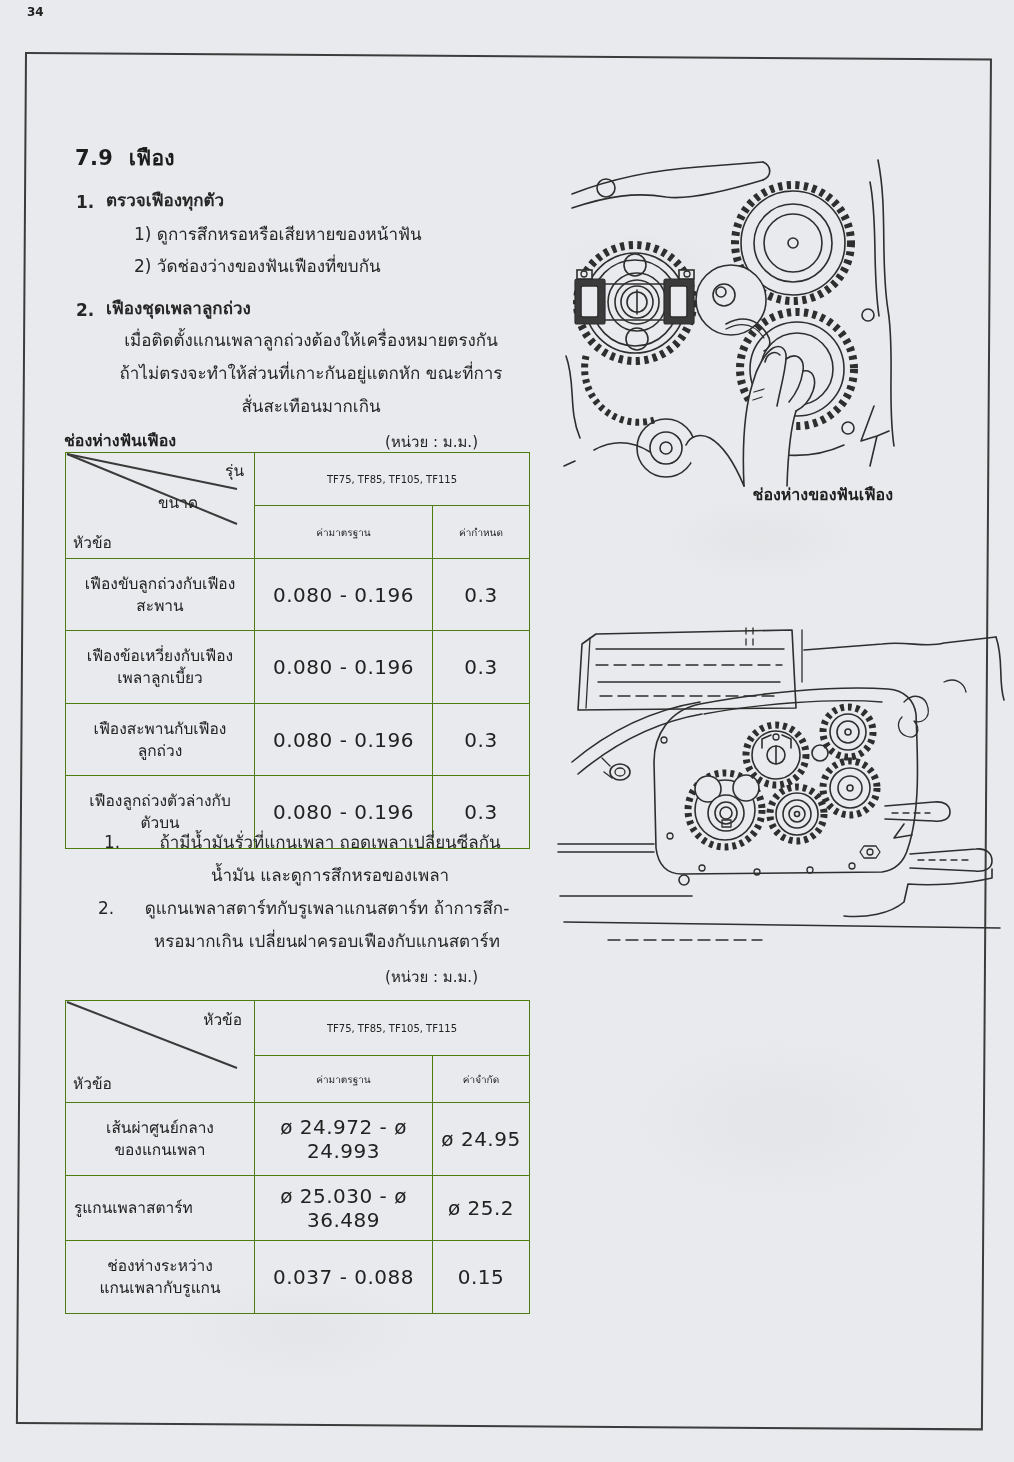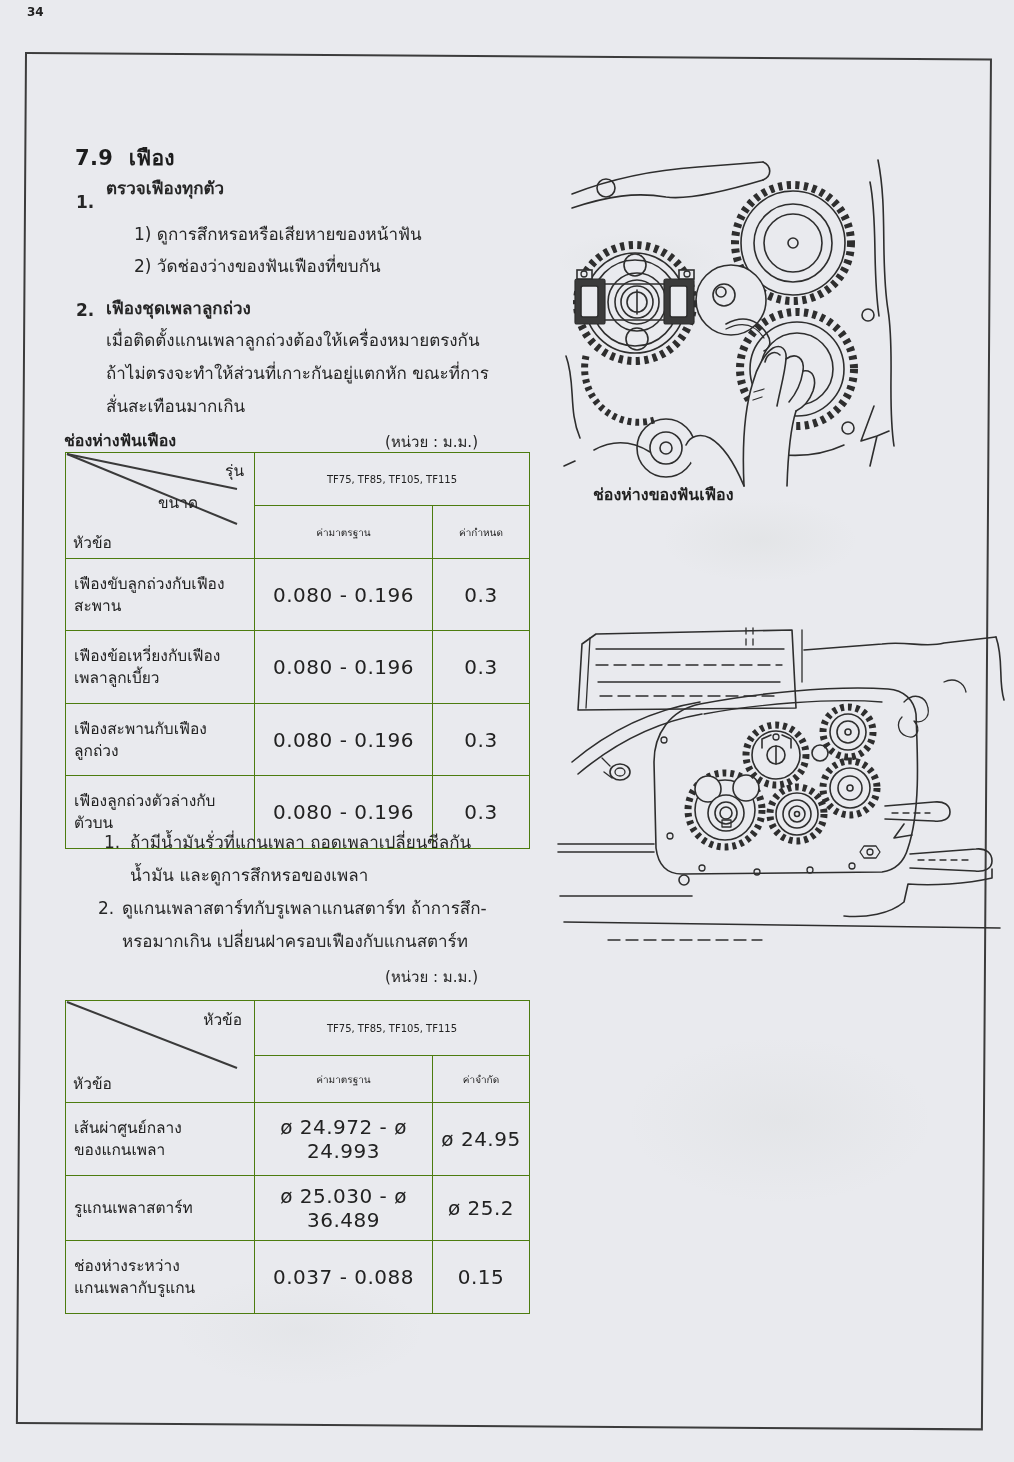--- a/index.html
+++ b/index.html
@@ -21,22 +21,22 @@
   }
   .page-border{
     position:absolute;left:25px;top:52px;width:963px;height:1368px;
     border:2px solid #3c3c3c;
     transform:rotate(0.38deg);transform-origin:top left;
   }
   .pagenum{font-size:12px;font-weight:bold;color:#222;}
   .h1{font-size:21px;font-weight:bold;color:#1d1d1d;letter-spacing:0.3px;}
   .b{font-weight:bold;}
   .body-text{font-size:17px;line-height:33px;color:#262626;}
-  .pre{white-space:pre-line;}
-  .caption{font-size:16px;font-weight:bold;color:#1f1f1f;text-align:left;}
+  .pre{white-space:pre-line;text-align:center;}
+  .caption{font-size:16px;font-weight:bold;color:#1f1f1f;text-align:right;}
   .unit{font-size:15px;color:#262626;text-align:right;}
   .tbl-caption{font-size:16px;font-weight:bold;color:#1f1f1f;}
   table.spec{border-collapse:collapse;table-layout:fixed;}
   table.spec td{border:1px solid #4d7c0f;padding:8px;vertical-align:middle;color:#222;}
   td.label-cell{font-size:15.5px;line-height:22px;padding:3px 4px 3px 9px;}
   td.value-cell{font-size:20px;text-align:center;letter-spacing:0.5px;}
   td.head-cell{font-size:10px;text-align:center;}
   td.corner{position:relative;}
   .corner-label{position:absolute;font-size:15.5px;color:#222;}
   svg.art{position:absolute;}
@@ -59,21 +59,21 @@
   <div class="abs pagenum" style="left:27px;top:5px;">34</div>
 
   <div class="page-border"></div>
 
   <div class="abs h1" style="left:75px;top:141px;">
     <span>7.9</span>
     <span style="margin-left:8px;">เฟือง</span>
   </div>
 
   <div class="abs body-text b" style="left:76px;top:186px;">1.</div>
-  <div class="abs body-text b" style="left:106px;top:172px;">ตรวจเฟืองทุกตัว</div>
+  <div class="abs body-text b" style="left:106px;top:184px;">ตรวจเฟืองทุกตัว</div>
   <div class="abs body-text" style="left:134px;top:218px;">1)  ดูการสึกหรอหรือเสียหายของหน้าฟัน</div>
   <div class="abs body-text" style="left:134px;top:250px;">2)  วัดช่องว่างของฟันเฟืองที่ขบกัน</div>
 
   <div class="abs body-text b" style="left:76px;top:294px;">2.</div>
   <div class="abs body-text b" style="left:106px;top:292px;">เฟืองชุดเพลาลูกถ่วง</div>
   <div class="abs body-text pre" style="left:106px;top:324px;width:410px;">เมื่อติดตั้งแกนเพลาลูกถ่วงต้องให้เครื่องหมายตรงกัน
 ถ้าไม่ตรงจะทำให้ส่วนที่เกาะกันอยู่แตกหัก ขณะที่การ
 สั่นสะเทือนมากเกิน</div>
 
   <div class="abs tbl-caption" style="left:64px;top:428px;">ช่องห่างฟันเฟือง</div>

